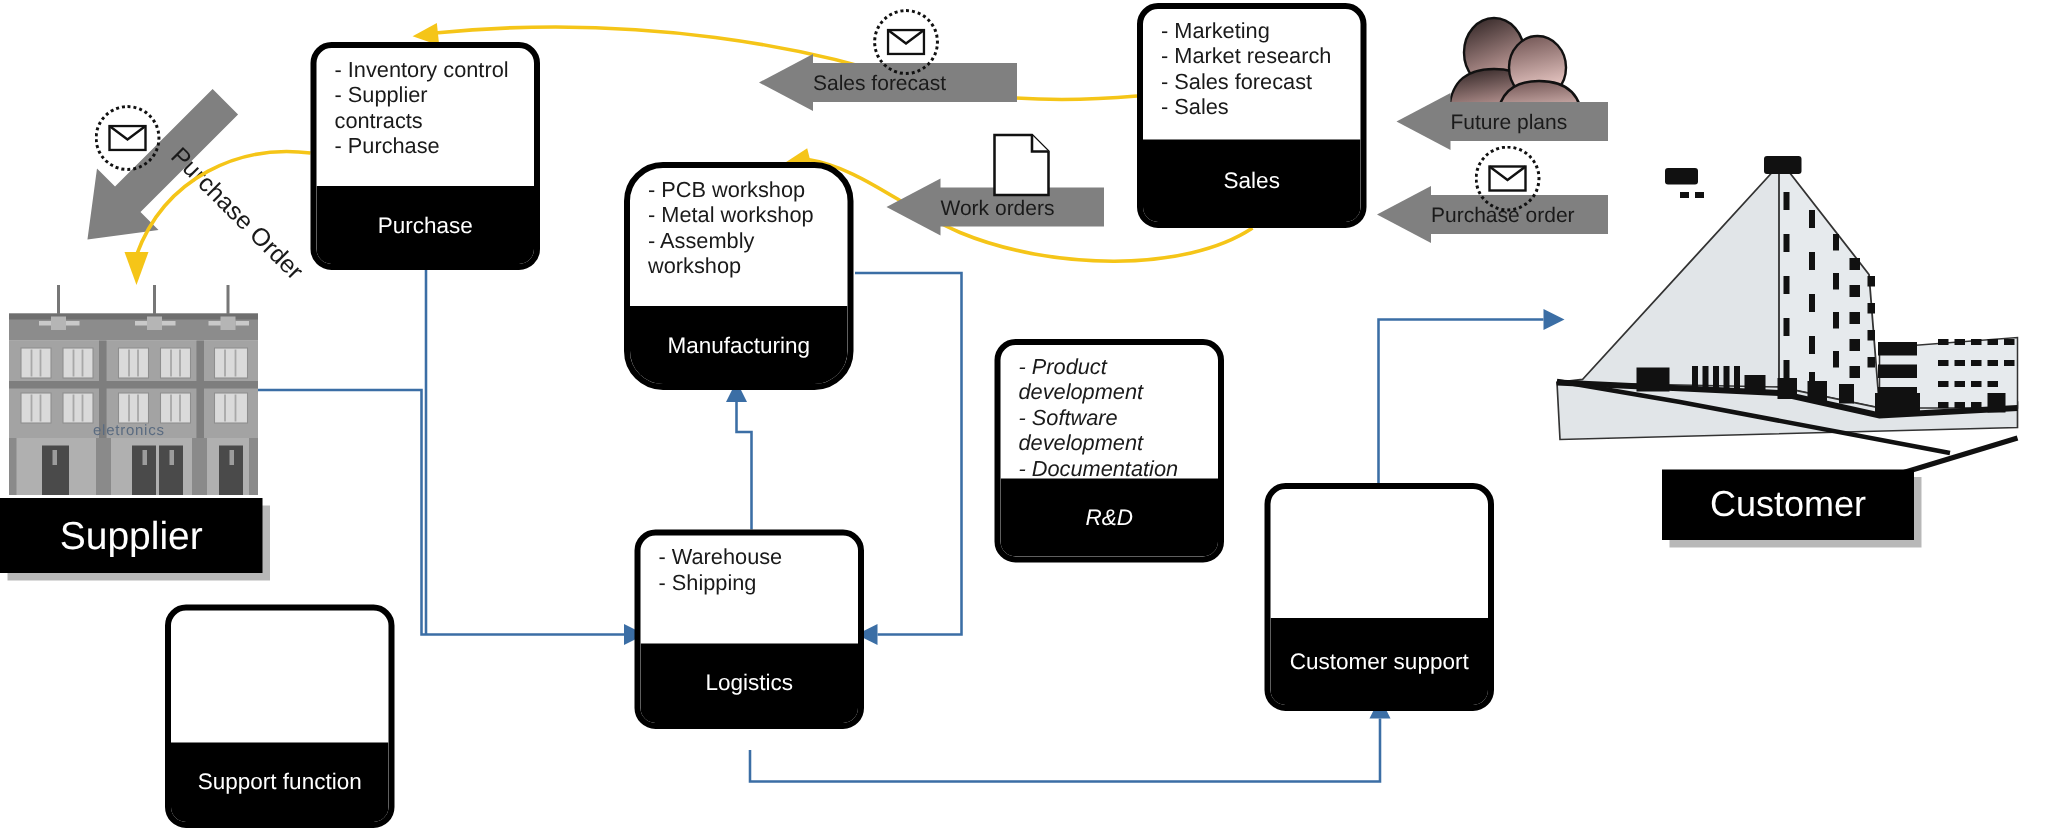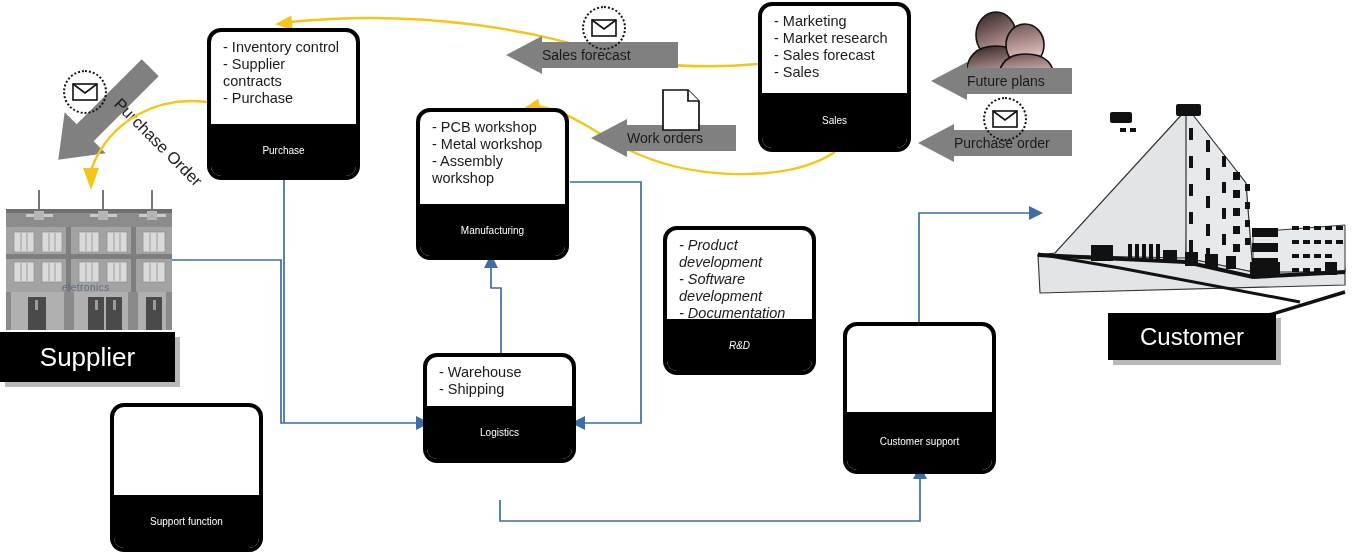--- a/index.html
+++ b/index.html
@@ -8,21 +8,21 @@
   #stage{position:absolute;left:0;top:0;width:1370px;height:555px;}
 
   
   .dept{position:absolute;box-sizing:border-box;border:4px solid #000;
         border-radius:14px;background:#fff;overflow:hidden;padding-left:44px;}
   .dept .items{position:absolute;left:0;top:0;right:0;
         padding:7px 10px 0 12px;font-size:14.5px;line-height:17px;color:#1a1a1a;
         white-space:pre-line;}
   .dept .barlabel{position:absolute;left:0;right:0;bottom:0;background:#000;
         color:#fff;display:flex;align-items:center;justify-content:center;
-        text-align:center;font-size:10px;}
+        text-align:center;font-size:15px;}
 
   
   .garrow{position:absolute;height:26px;}
   .garrow .tail{position:absolute;right:0;top:0;height:26px;background:#808080;}
   .garrow .head{position:absolute;left:0;top:-6px;width:0;height:0;
         border-top:19px solid transparent;border-bottom:19px solid transparent;
         border-right:36px solid #808080;}
   .garrow .lbl{position:absolute;left:34px;top:0;height:26px;display:flex;
         align-items:center;font-size:14px;color:#1a1a1a;white-space:nowrap;
         padding-left:2px;}
@@ -279,21 +279,21 @@
     </g>
   </svg>
 
   <div class="dept" style="left:207px;top:28px;width:153px;height:152px;">
     <div class="items">- Inventory control
 - Supplier contracts
 - Purchase</div>
     <div class="barlabel" style="height:52px;">Purchase</div>
   </div>
 
-  <div class="dept" style="left:416px;top:108px;width:153px;height:152px;">
+  <div class="dept" style="left:416px;top:108px;width:153px;height:152px;border-radius:26px;">
     <div class="items">- PCB workshop
 - Metal workshop
 - Assembly
 workshop</div>
     <div class="barlabel" style="height:52px;">Manufacturing</div>
   </div>
 
   <div class="dept" style="left:758px;top:2px;width:153px;height:150px;">
     <div class="items">- Marketing
 - Market research
@@ -308,21 +308,21 @@
 - Software
 development
 - Documentation</div>
     <div class="barlabel" style="height:52px;">R&amp;D</div>
   </div>
 
   <div class="dept" style="left:843px;top:322px;width:153px;height:152px;">
     <div class="barlabel" style="height:58px;">Customer support</div>
   </div>
 
-  <div class="dept" style="left:423px;top:353px;width:153px;height:110px;">
+  <div class="dept" style="left:423px;top:353px;width:153px;height:133px;">
     <div class="items">- Warehouse
 - Shipping</div>
     <div class="barlabel" style="height:53px;">Logistics</div>
   </div>
 
   <div class="dept" style="left:110px;top:403px;width:153px;height:149px;">
     <div class="barlabel" style="height:53px;">Support function</div>
   </div>
 
   <div class="garrow" style="left:506px;top:42px;width:172px;">

